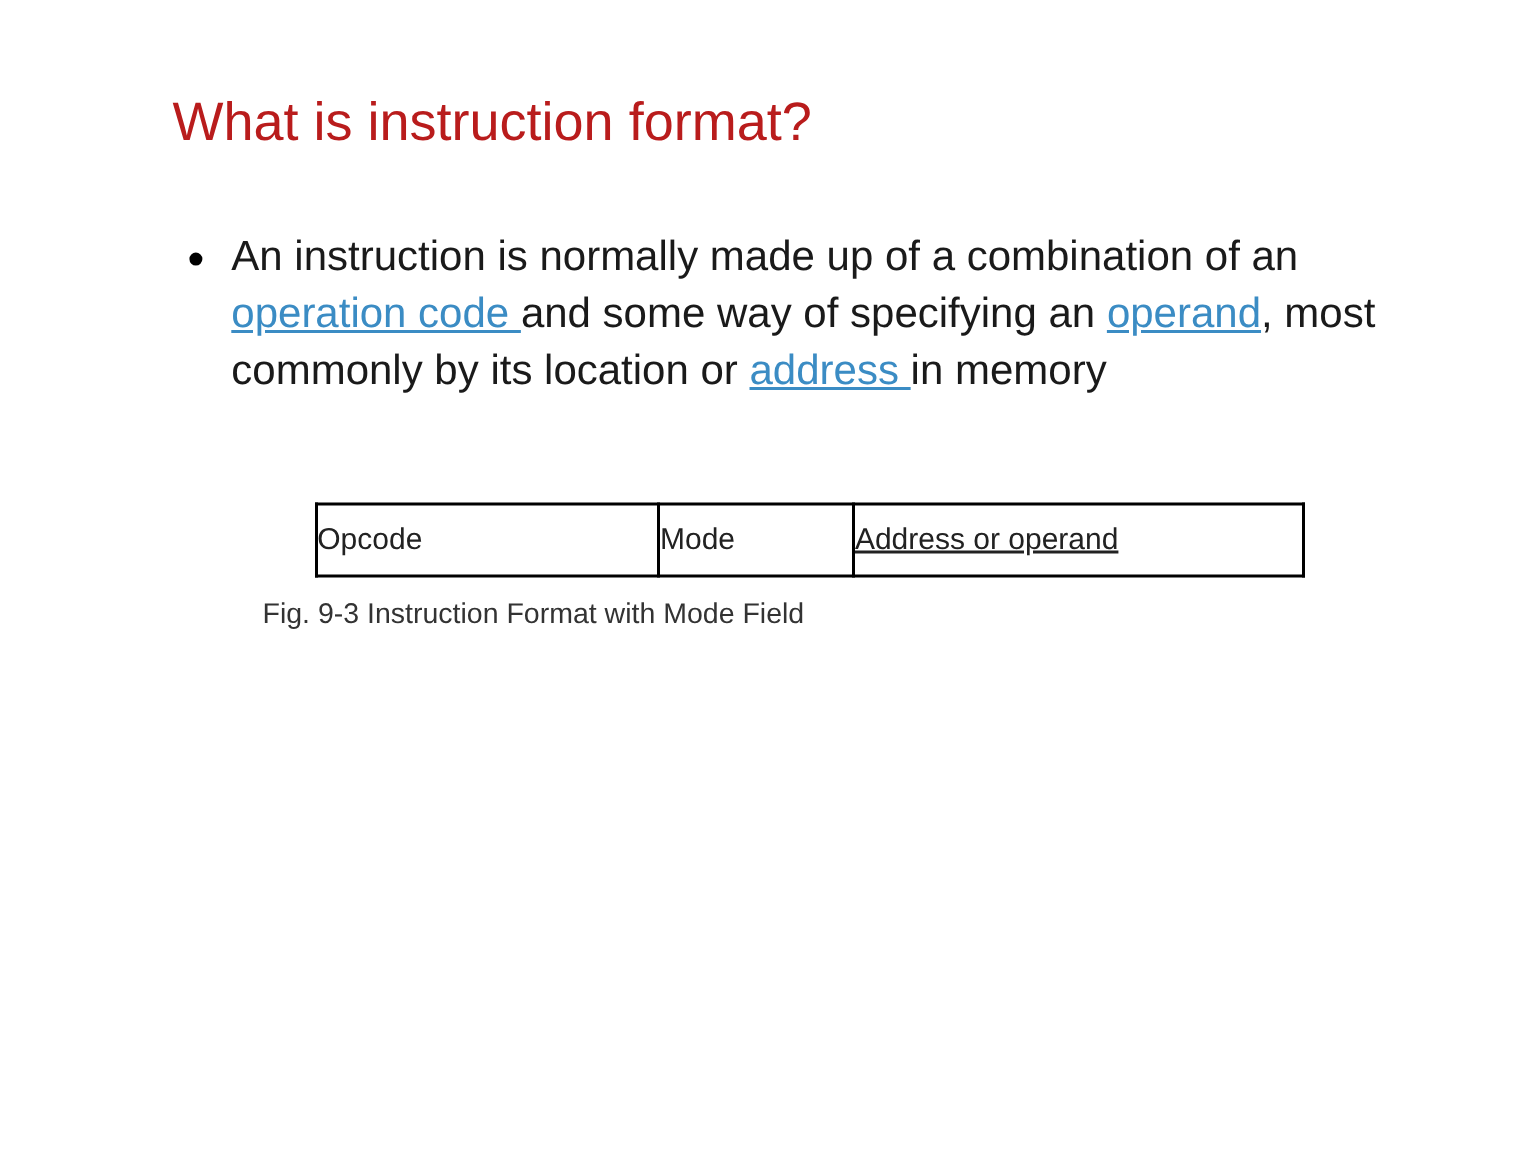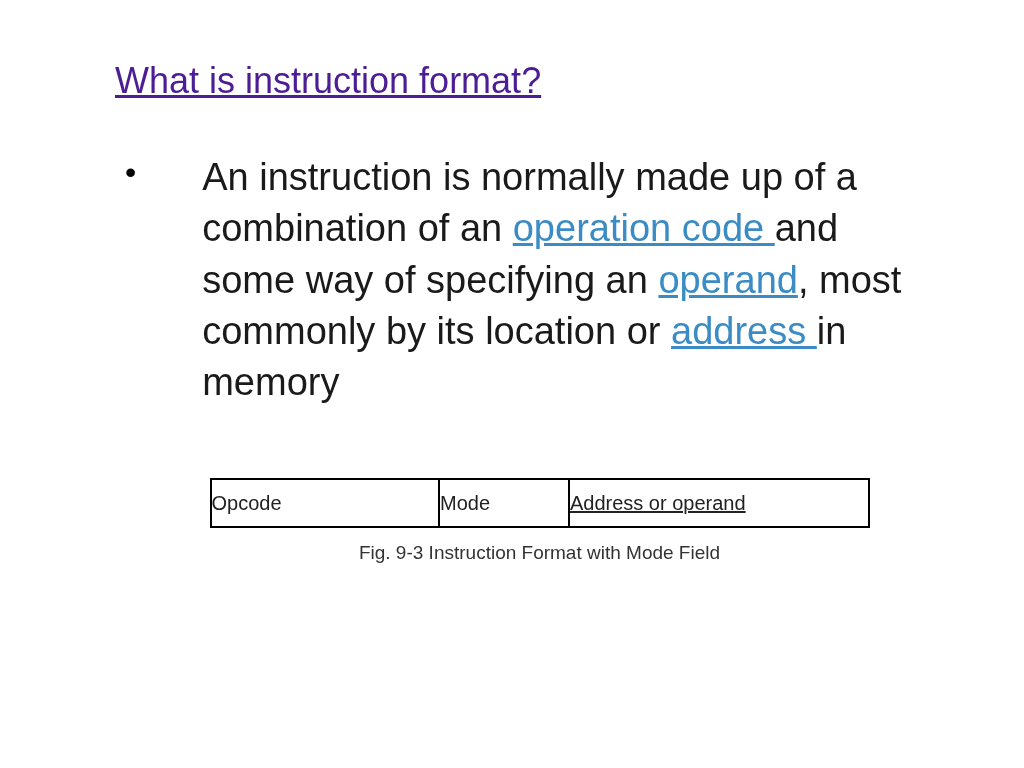--- a/index.html
+++ b/index.html
@@ -11,40 +11,38 @@
       width: 1024px;
       height: 768px;
       background: #ffffff;
       font-family: Arial, Helvetica, sans-serif;
       color: #000000;
       padding: 60px 100px 40px 115px;
     }
     .title {
       font-size: 36px;
       font-weight: 400;
-      color: #4c1d95;
+      color: #b91c1c;
       margin-bottom: 50px;
       font-family: 'Segoe UI', Arial, sans-serif;
-      text-decoration: underline;
     }
     .bullet-content {
       display: flex;
       align-items: flex-start;
       margin-left: 10px;
     }
     .bullet {
       font-size: 32px;
       margin-right: 18px;
       margin-top: 2px;
     }
     .body-text {
-      font-size: 38px;
+      font-size: 28px;
       line-height: 1.35;
       color: #1a1a1a;
-      margin-left: 48px;
     }
     .link-text {
       color: #3b8cc4;
       text-decoration: underline;
     }
     .figure-container {
       margin-top: 70px;
       margin-left: 60px;
       margin-right: 20px;
     }
@@ -65,21 +63,20 @@
       width: 225px;
     }
     .cell-mode {
       width: 128px;
     }
     .cell-address {
       width: 295px;
       text-decoration: underline;
     }
     .figure-caption {
-      text-align: center;
       font-size: 19px;
       color: #333;
       margin-top: 14px;
       font-family: Arial, sans-serif;
     }
   </style>
 </head>
 <body>
 
 <h1 class="title">What is instruction format?</h1>

